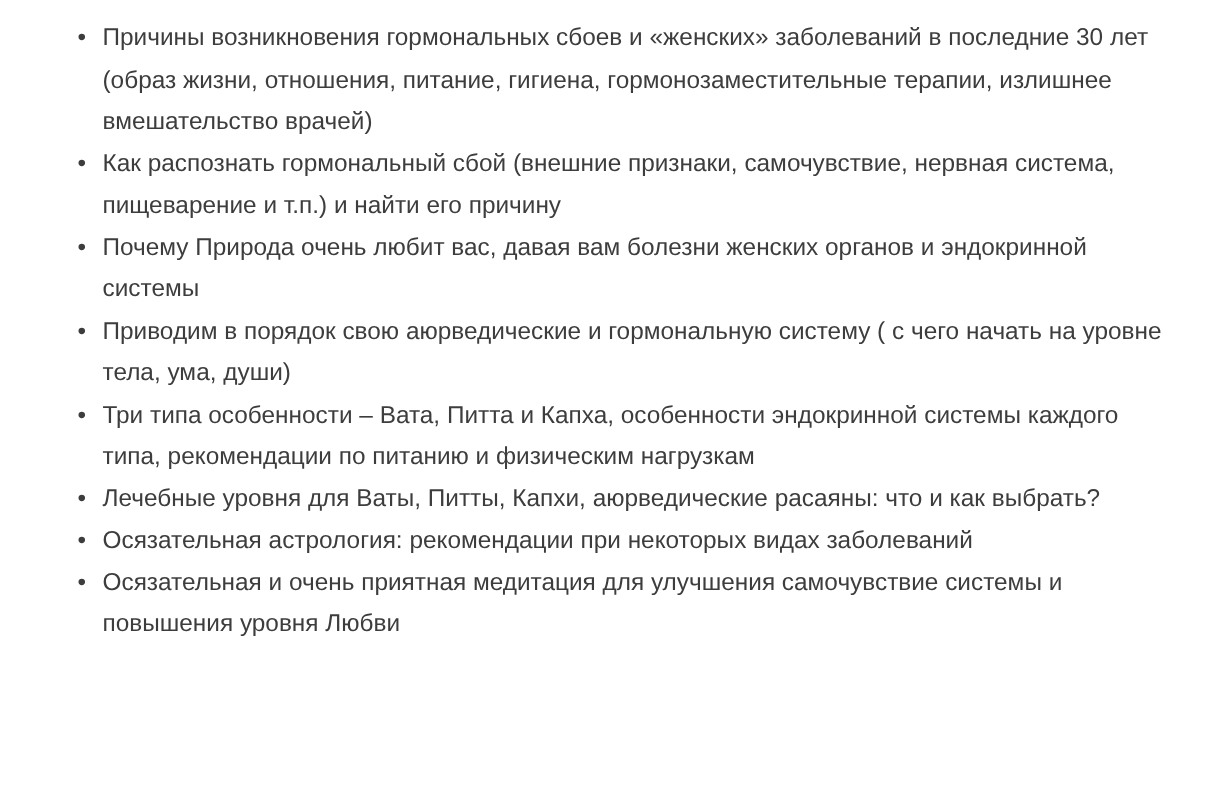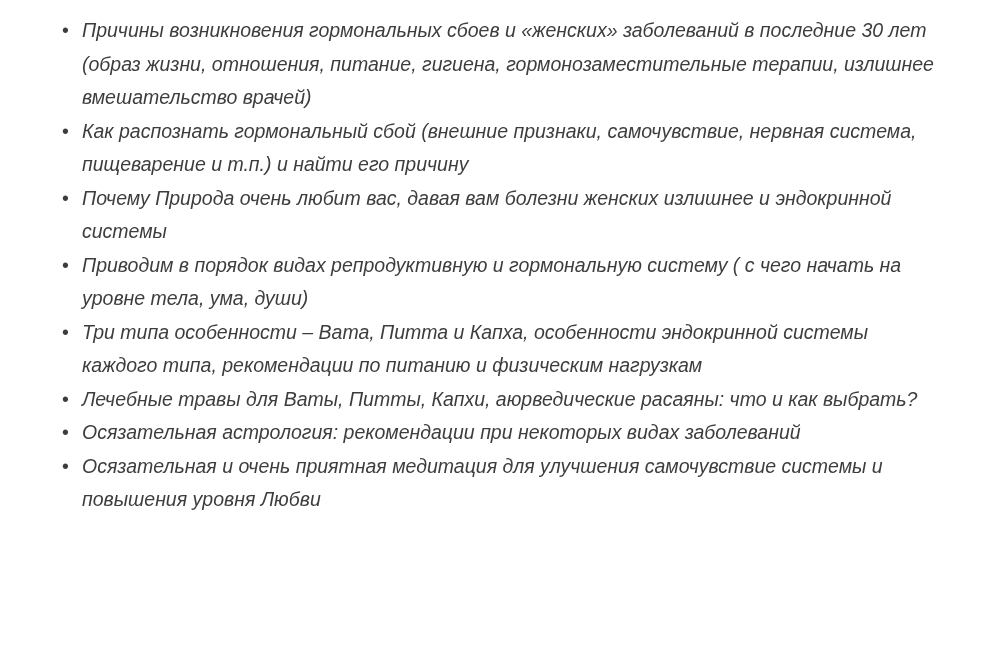--- a/index.html
+++ b/index.html
@@ -37,51 +37,50 @@
   ul.bullet-list > li .marker {
     position: absolute;
     left: 22px;
     top: 0;
     line-height: 33.5px;
     font-size: 19.5px;
     color: #3d3d3d;
   }
   ul.bullet-list > li .text {
     display: block;
-    font-style: italic;
   }
 </style>
 </head>
 <body>
 
 <div class="page">
   <ul class="bullet-list">
     <li>
       <span class="marker">•</span>
       <span class="text">Причины возникновения гормональных сбоев и «женских» заболеваний в последние 30 лет (образ жизни, отношения, питание, гигиена, гормонозаместительные терапии, излишнее вмешательство врачей)</span>
     </li>
     <li>
       <span class="marker">•</span>
       <span class="text">Как распознать гормональный сбой (внешние признаки, самочувствие, нервная система, пищеварение и т.п.) и найти его причину</span>
     </li>
     <li>
       <span class="marker">•</span>
-      <span class="text">Почему Природа очень любит вас, давая вам болезни женских излишнее и эндокринной системы</span>
+      <span class="text">Почему Природа очень любит вас, давая вам болезни женских органов и эндокринной системы</span>
     </li>
     <li>
       <span class="marker">•</span>
-      <span class="text">Приводим в порядок видах репродуктивную и гормональную систему ( с чего начать на уровне тела, ума, души)</span>
+      <span class="text">Приводим в порядок свою аюрведические и гормональную систему ( с чего начать на уровне тела, ума, души)</span>
     </li>
     <li>
       <span class="marker">•</span>
       <span class="text">Три типа особенности – Вата, Питта и Капха, особенности эндокринной системы каждого типа, рекомендации по питанию и физическим нагрузкам</span>
     </li>
     <li>
       <span class="marker">•</span>
-      <span class="text">Лечебные травы для Ваты, Питты, Капхи, аюрведические расаяны: что и как выбрать?</span>
+      <span class="text">Лечебные уровня для Ваты, Питты, Капхи, аюрведические расаяны: что и как выбрать?</span>
     </li>
     <li>
       <span class="marker">•</span>
       <span class="text">Осязательная астрология: рекомендации при некоторых видах заболеваний</span>
     </li>
     <li>
       <span class="marker">•</span>
       <span class="text">Осязательная и очень приятная медитация для улучшения самочувствие системы и повышения уровня Любви</span>
     </li>
   </ul>

